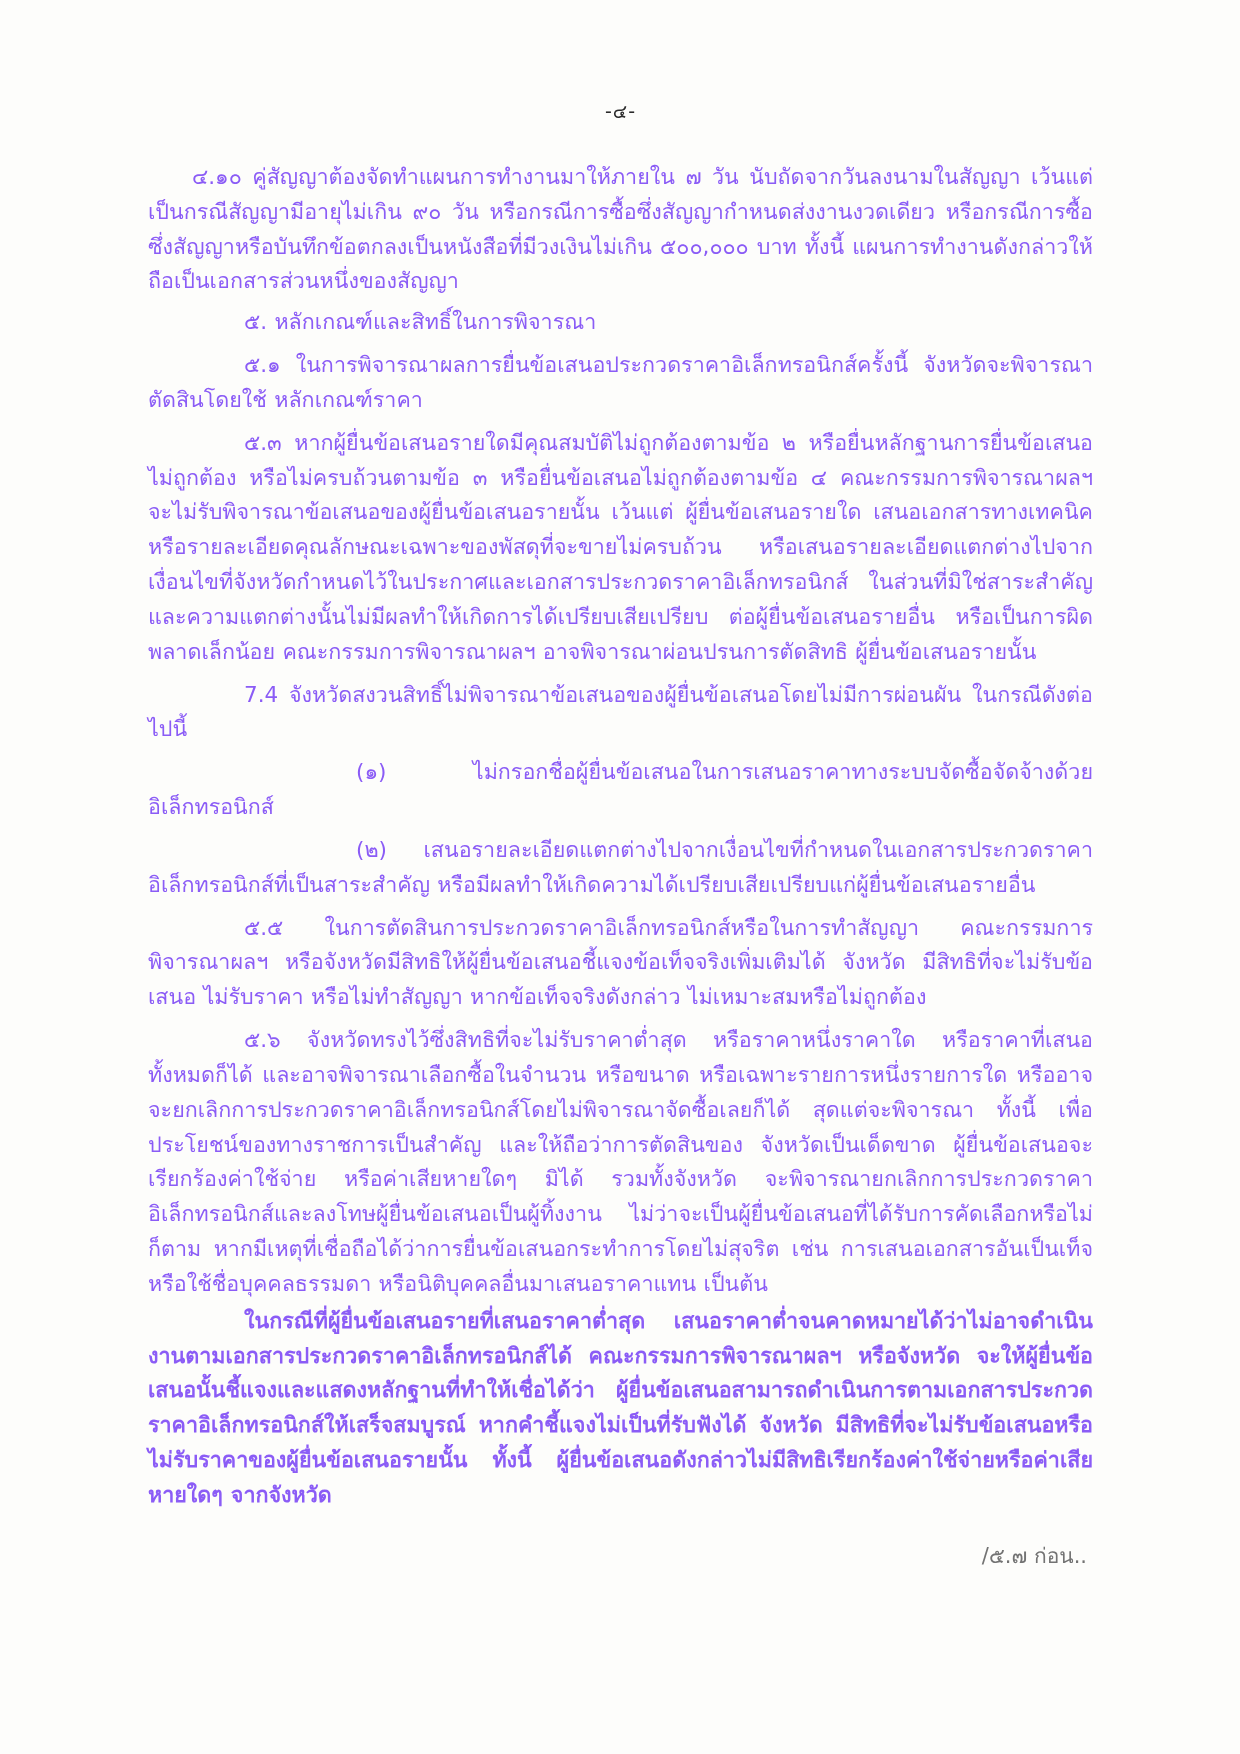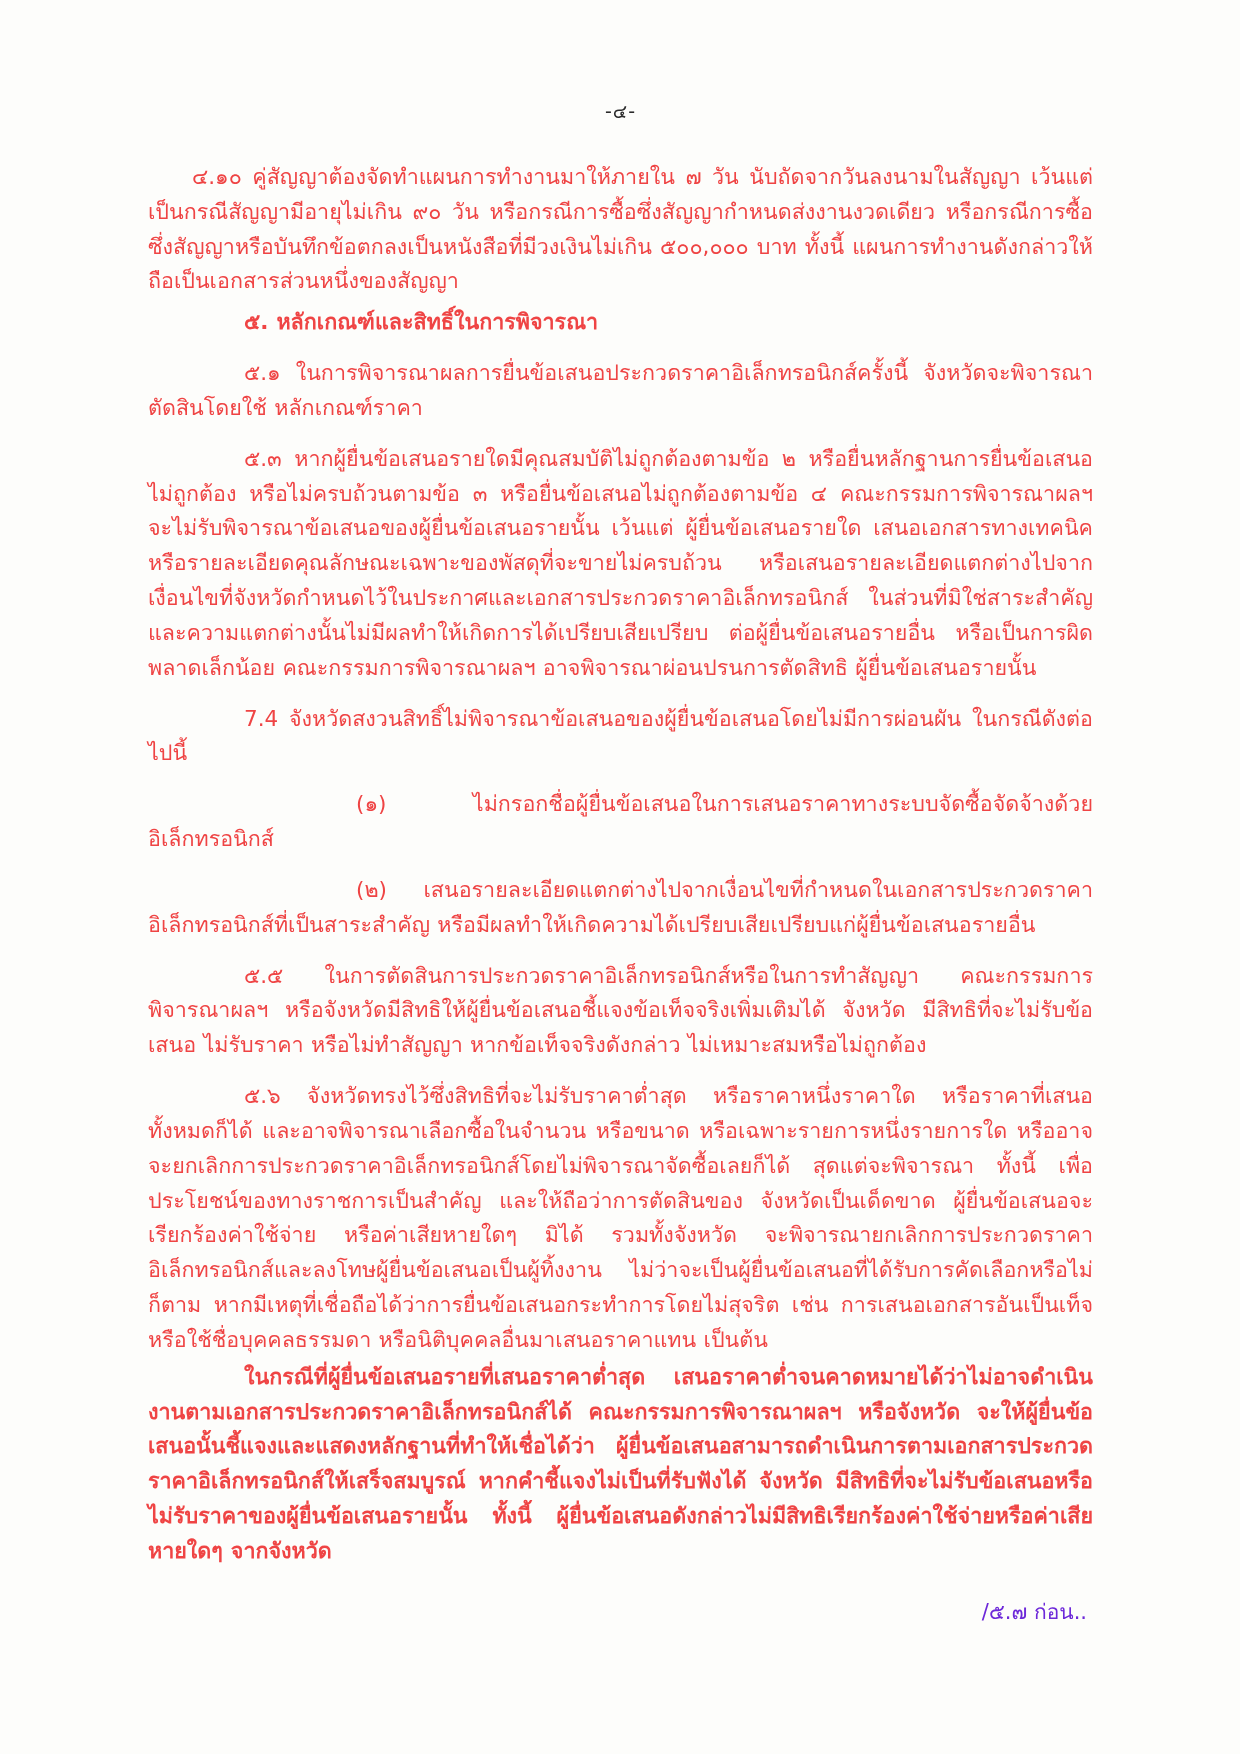--- a/index.html
+++ b/index.html
@@ -25,49 +25,49 @@
     width: 945px;
   }
   .page-number {
     text-align: center;
     font-size: 19px;
     letter-spacing: 1px;
     color: #2a2a2a;
     margin-bottom: 34px;
   }
   p {
-    margin: 16px 0 0 0;
+    margin: 8px 0 0 0;
     font-size: 21.5px;
     line-height: 1.62;
     text-align: justify;
     text-justify: inter-word;
-    color: #ef4444;
+    color: #8b5cf6;
     word-spacing: 0.5px;
   }
   p.gap {
     margin-top: 2px;
     font-weight: bold;
   }
   .indent-1 { text-indent: 44px; }
   .indent-2 { text-indent: 96px; }
   .indent-3 { text-indent: 150px; }
   .indent-4 { text-indent: 208px; }
   .heading {
-    font-weight: bold;
+    font-weight: normal;
     text-indent: 96px;
     margin-top: 6px;
     margin-bottom: 2px;
     font-size: 21.5px;
     line-height: 1.62;
   }
   .footer-note {
     margin-top: 26px;
     text-align: right;
     font-size: 21px;
-    color: #6d28d9;
+    color: #737373;
     padding-right: 6px;
   }
 </style>
 </head>
 <body>
 
 <div class="page">
   <div class="content">
 
     <div class="page-number">-๔-</div>

